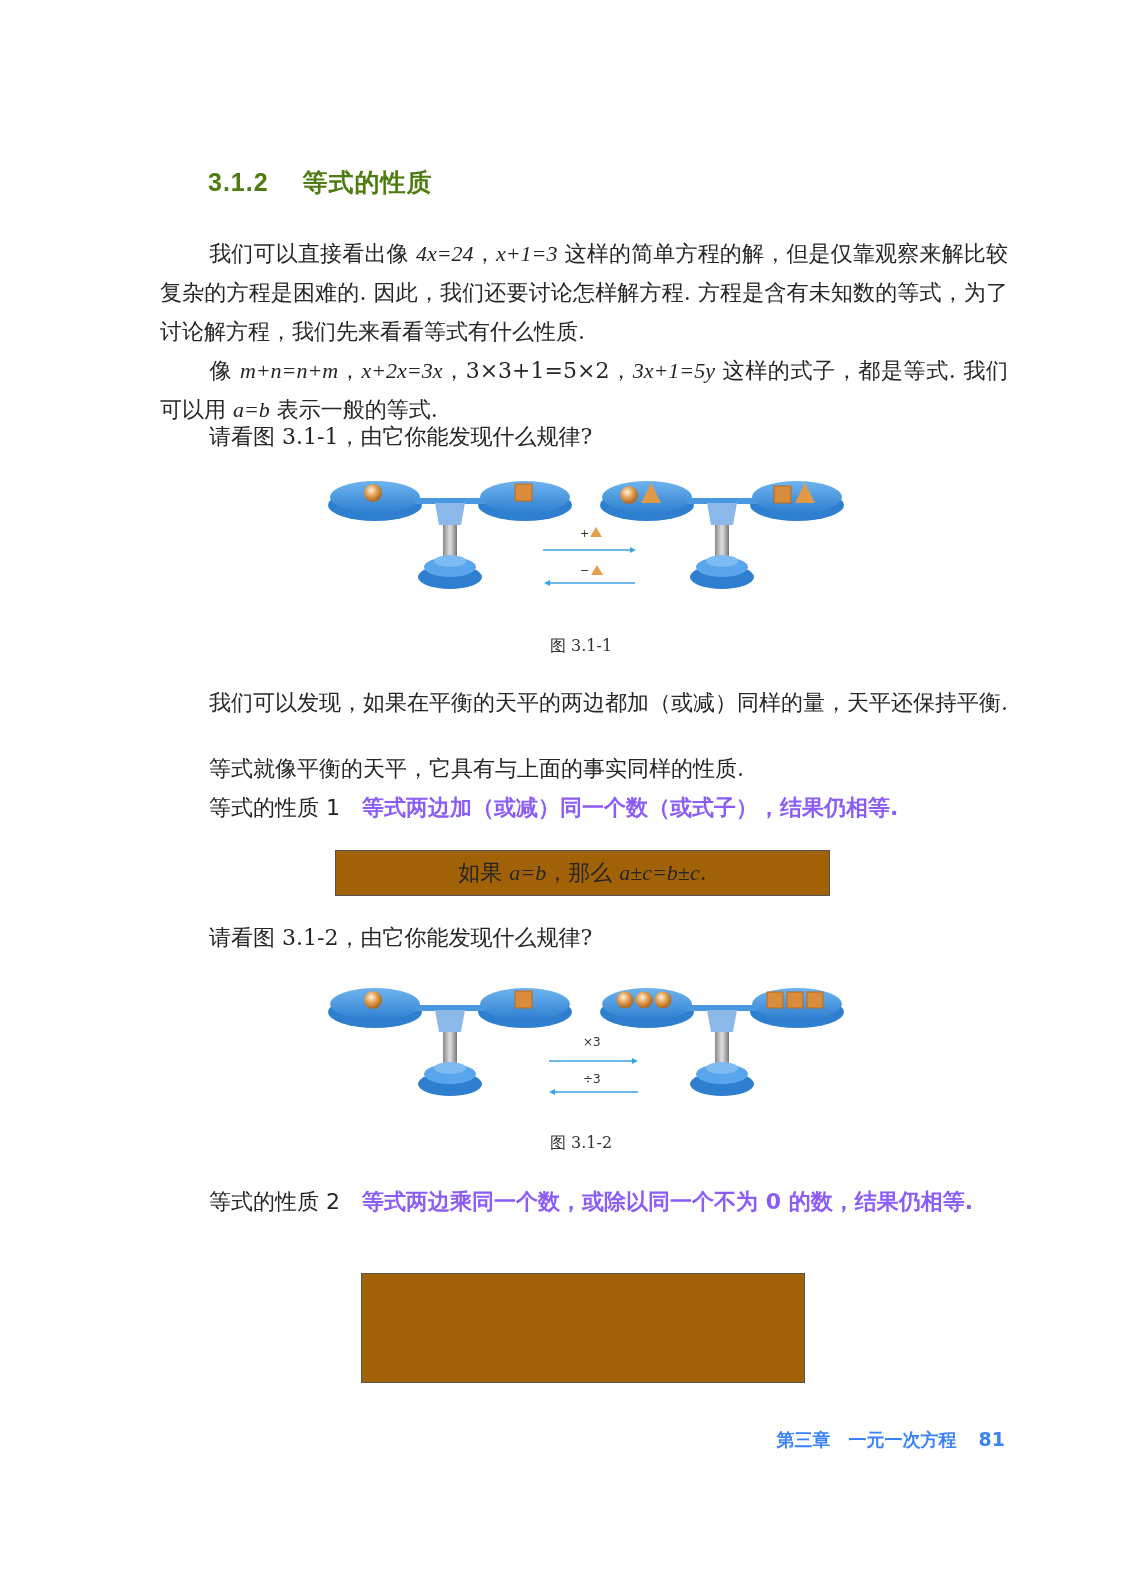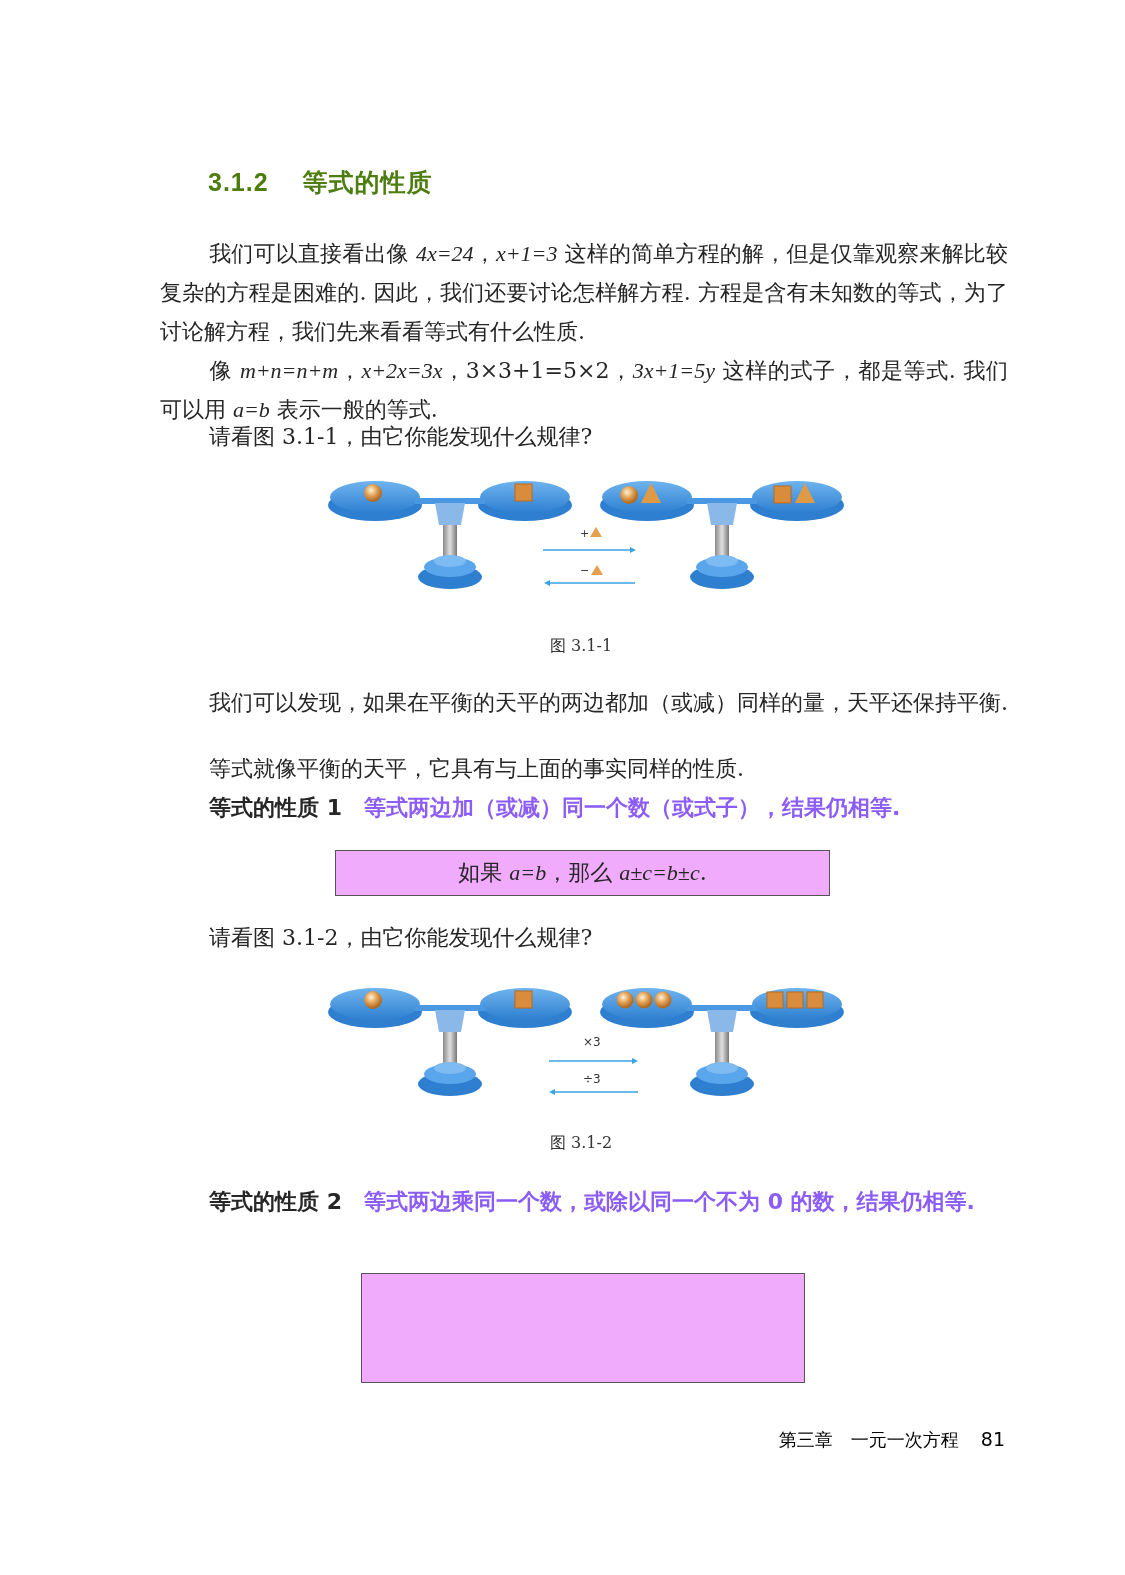--- a/index.html
+++ b/index.html
@@ -7,25 +7,25 @@
          font-family: "DejaVu Serif", "Liberation Serif", serif; color: #222; }
   .abs { position: absolute; }
   .h-title { left: 208px; top: 166px; font-family: Liberation Sans, sans-serif;
              font-weight: bold; font-size: 25px; color: #4d7c0f; letter-spacing: 1px; }
   .h-title .num { margin-right: 34px; }
   .para { left: 160px; width: 848px; font-size: 22px; line-height: 39px; color: #262626; }
   .para .ind { display: inline-block; width: 49px; }
   .just { text-align: justify; text-align-last: left; margin-top: 12px; }
   i.m { font-family: "Liberation Serif", "DejaVu Serif", serif; font-style: italic; }
   .prop { left: 160px; width: 848px; font-size: 22px; line-height: 39px; }
-  .prop .lbl { font-family: "DejaVu Sans", "Liberation Sans", sans-serif; font-weight: bold; color: #262626; }
+  .prop .lbl { font-family: "DejaVu Sans", "Liberation Sans", sans-serif; font-weight: normal; color: #262626; }
   .prop .txt { font-family: "DejaVu Sans", "Liberation Sans", sans-serif; font-weight: bold; color: #8b5cf6; }
-  .box { border: 1.5px solid #555; background: #f0abfc; font-size: 22px; color: #262626; }
+  .box { border: 1.5px solid #555; background: #a16207; font-size: 22px; color: #262626; }
   .caption { font-size: 16px; color: #333; }
-  .footer { right: 120px; top: 1428px; font-family: "DejaVu Sans", "Liberation Sans", sans-serif; font-size: 18px; color: #000000; }
+  .footer { right: 120px; top: 1428px; font-family: "DejaVu Sans", "Liberation Sans", sans-serif; font-size: 18px; color: #3b82f6; font-weight: bold; }
   .footer .pn { margin-left: 22px; font-size: 19px; }
   .frac { display: inline-block; vertical-align: middle; text-align: center; line-height: 1; font-size: 20px; }
   .frac .top { border-bottom: 1.3px solid #262626; padding-bottom: 2px; }
   .frac .bot { padding-top: 3px; }
 </style>
 </head>
 <body>
 
 <div class="abs h-title">
   <span class="num">3.1.2</span><span>等式的性质</span>

